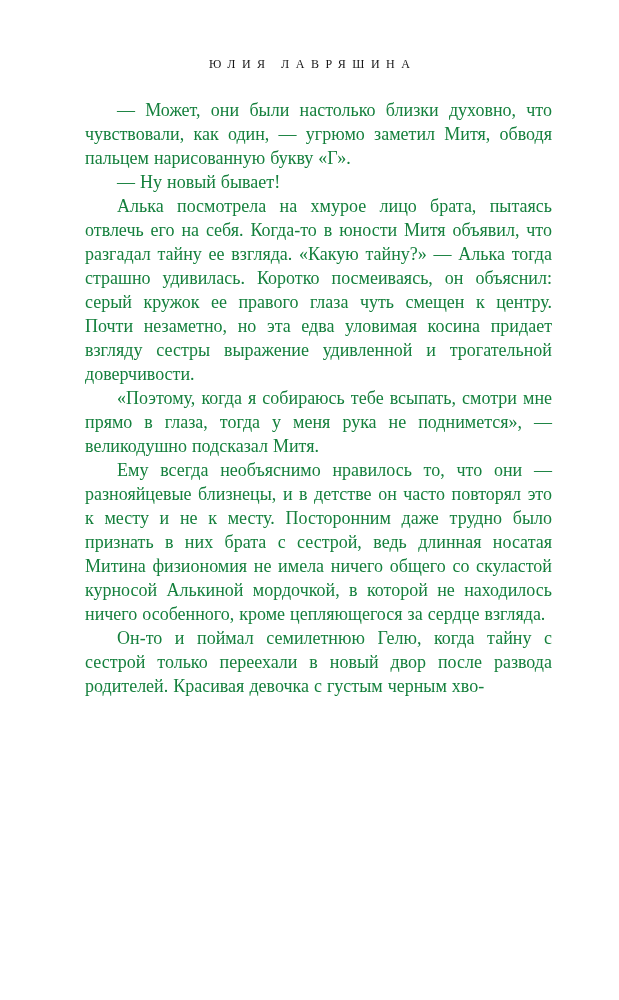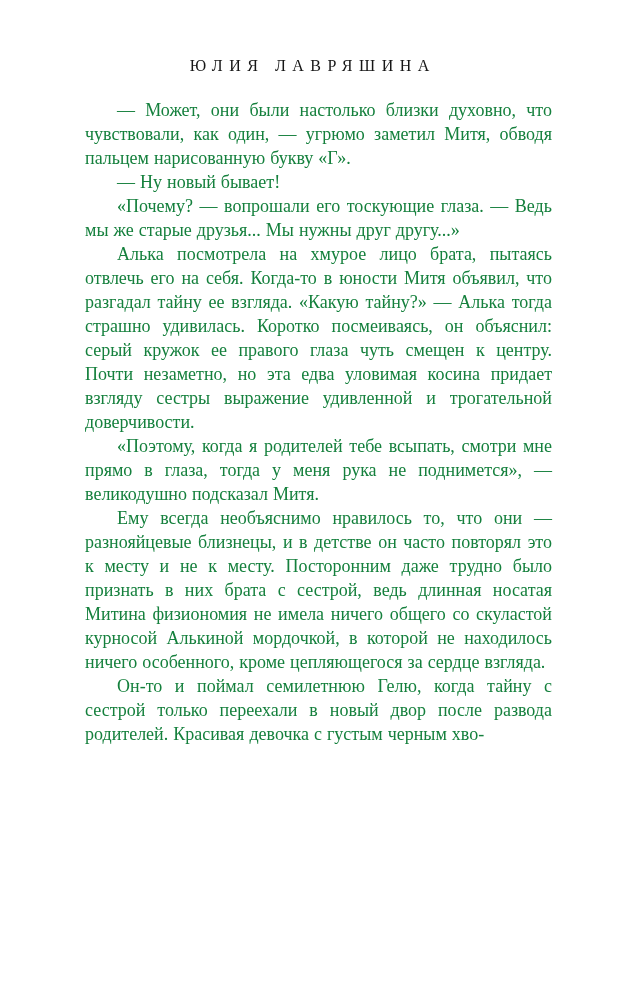--- a/index.html
+++ b/index.html
@@ -16,21 +16,21 @@
     color: #141414;
     overflow: hidden;
     margin: 0 auto;
   }
   .running-head {
     position: absolute;
     top: 57px;
     left: 0;
     width: 100%;
     text-align: center;
-    font-size: 16px;
+    font-size: 12px;
     letter-spacing: 6.5px;
     text-indent: 6.5px; 
     color: #161616;
     white-space: nowrap;
   }
   .content {
     position: absolute;
     top: 98px;
     left: 85px;
     width: 467px;
@@ -58,21 +58,20 @@
 </head>
 <body>
 
 <div class="page">
 
   <div class="running-head">ЮЛИЯ ЛАВРЯШИНА</div>
 
   <div class="content">
       <p class="para">— Может, они были настолько близки духовно, что чувствовали, как один, — угрюмо заметил Митя, обводя пальцем нарисованную букву «Г».</p>
       <p class="para">— Ну новый бывает!</p>
-      <p class="para">«Почему? — вопрошали его тоскующие глаза. — Ведь мы же старые друзья... Мы нужны друг другу...»</p>
       <p class="para">Алька посмотрела на хмурое лицо брата, пытаясь отвлечь его на себя. Когда-то в юности Митя объявил, что разгадал тайну ее взгляда. «Какую тайну?» — Алька тогда страшно удивилась. Коротко посмеиваясь, он объяснил: серый кружок ее правого глаза чуть смещен к центру. Почти незаметно, но эта едва уловимая косина придает взгляду сестры выражение удивленной и трогательной доверчивости.</p>
-      <p class="para">«Поэтому, когда я родителей тебе всыпать, смотри мне прямо в глаза, тогда у меня рука не поднимется», — великодушно подсказал Митя.</p>
+      <p class="para">«Поэтому, когда я собираюсь тебе всыпать, смотри мне прямо в глаза, тогда у меня рука не поднимется», — великодушно подсказал Митя.</p>
       <p class="para">Ему всегда необъяснимо нравилось то, что они — разнояйцевые близнецы, и в детстве он часто повторял это к месту и не к месту. Посторонним даже трудно было признать в них брата с сестрой, ведь длинная носатая Митина физиономия не имела ничего общего со скуластой курносой Алькиной мордочкой, в которой не находилось ничего особенного, кроме цепляющегося за сердце взгляда.</p>
       <p class="para">Он-то и поймал семилетнюю Гелю, когда тайну с сестрой только переехали в новый двор после развода родителей. Красивая девочка с густым черным хво-</p>
     </div>
 
 
 </div>
 
 </body></html>

